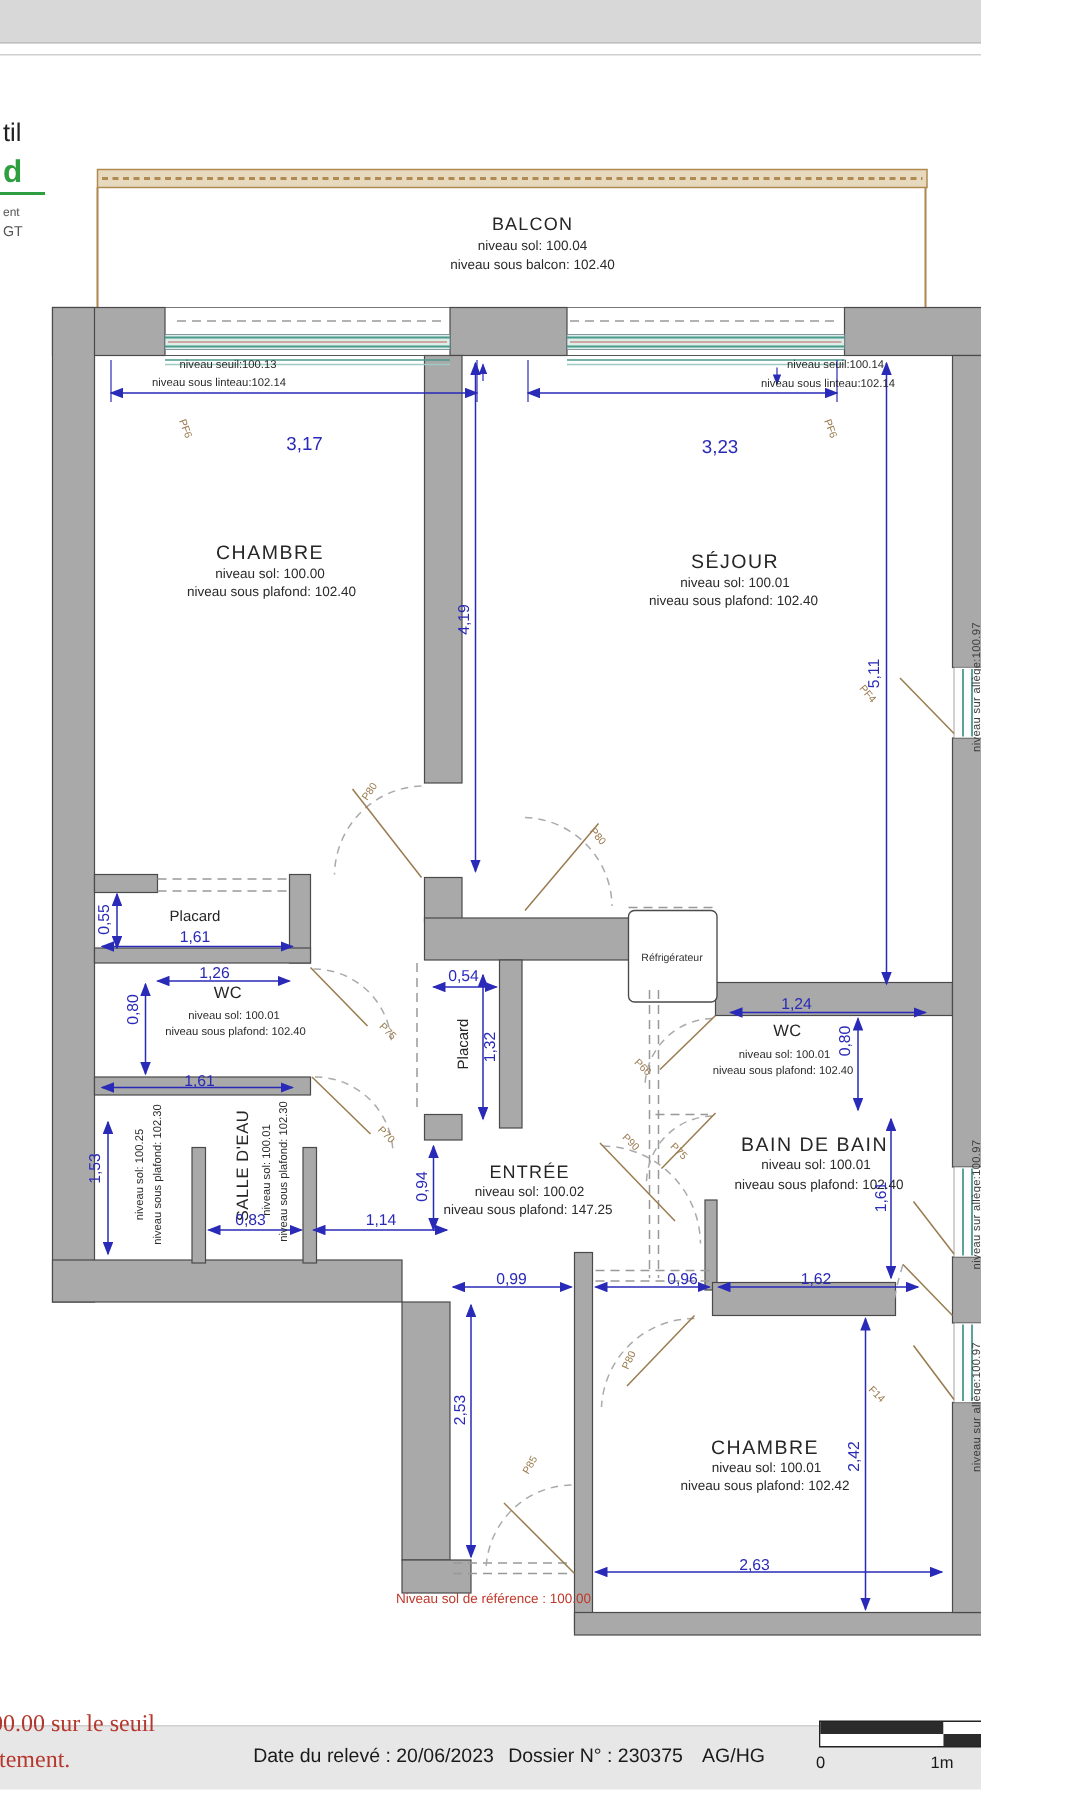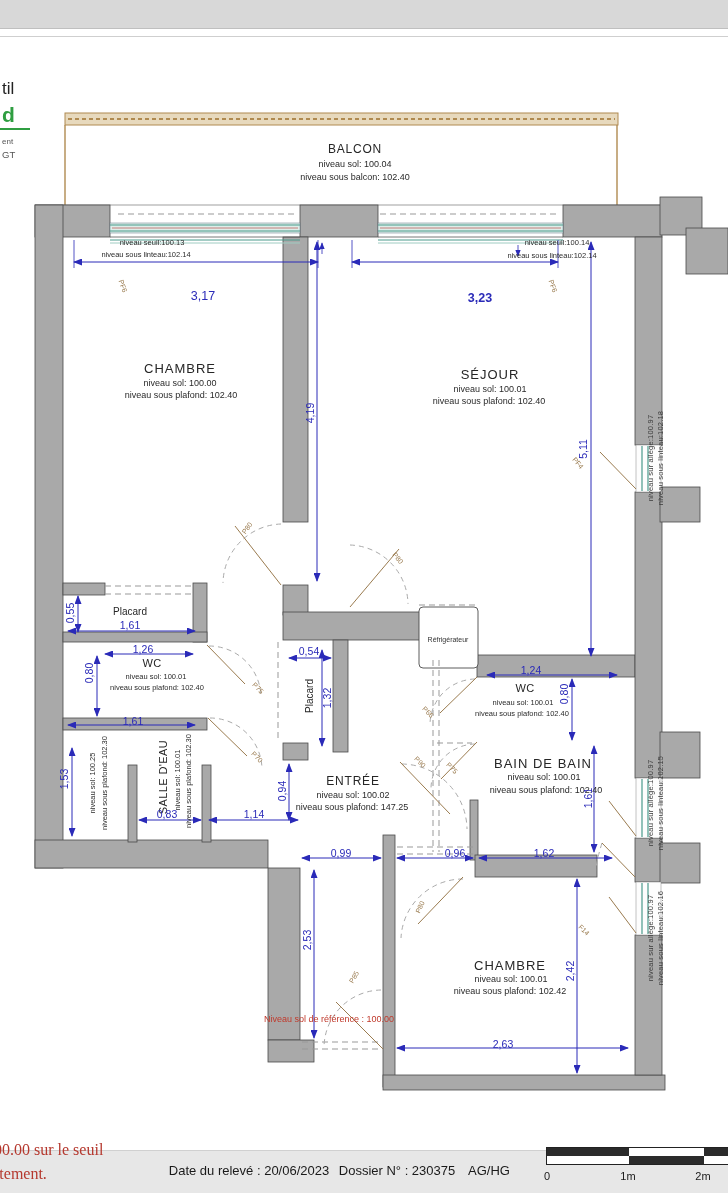--- a/index.html
+++ b/index.html
@@ -1,16 +1,16 @@
 <!DOCTYPE html>
 <html><head>
 <meta charset="utf-8">
 <style>
   html,body{margin:0;padding:0;background:#fff;}
-  #stage{position:relative;width:728px;height:1200px;background:#ffffff;overflow:hidden;
+  #stage{position:relative;width:654px;height:1200px;background:#ffffff;overflow:hidden;
          font-family:"Liberation Sans",sans-serif;}
   .topbar{position:absolute;left:0;top:0;width:728px;height:28px;background:#d8d8d8;
           border-bottom:1px solid #bfbfbf;}
   .pageline{position:absolute;left:0;top:36px;width:728px;height:1px;background:#cfcfcf;}
   .footband{position:absolute;left:0;top:1150px;width:728px;height:42px;background:#e7e7e7;
             border-top:1px solid #d0d0d0;}
   svg{position:absolute;left:0;top:0;}
   .lbl{position:absolute;transform:translate(-50%,-50%);white-space:nowrap;color:#1c1c1c;line-height:1;}
   .room{font-size:13px;letter-spacing:1px;color:#262626;}
   .room-md{font-size:12px;letter-spacing:.8px;color:#262626;}
@@ -217,21 +217,21 @@
   <div class="lbl sub" style="left:355px;top:164px;">niveau sol: 100.04</div>
   <div class="lbl sub" style="left:355px;top:177px;">niveau sous balcon: 102.40</div>
 
   <div class="lbl tiny" style="left:152px;top:243px;">niveau seuil:100.13</div>
   <div class="lbl tiny" style="left:146px;top:255px;">niveau sous linteau:102.14</div>
   <div class="lbl dim-lg" style="left:203px;top:254px;">3,17</div>
   <div class="lbl code" style="left:123px;top:286px;transform:translate(-50%,-50%) rotate(70deg);">PF6</div>
 
   <div class="lbl tiny" style="left:557px;top:243px;">niveau seuil:100.14</div>
   <div class="lbl tiny" style="left:552px;top:256px;">niveau sous linteau:102.14</div>
-  <div class="lbl dim-lg" style="left:480px;top:256px;font-weight:bold;">3,23</div>
+  <div class="lbl dim-lg" style="left:480px;top:256px;">3,23</div>
   <div class="lbl code" style="left:553px;top:286px;transform:translate(-50%,-50%) rotate(70deg);">PF6</div>
 
   <div class="lbl room" style="left:180px;top:368px;">CHAMBRE</div>
   <div class="lbl sub" style="left:180px;top:383px;">niveau sol: 100.00</div>
   <div class="lbl sub" style="left:181px;top:395px;">niveau sous plafond: 102.40</div>
   <div class="lbl dim" style="left:310px;top:413px;transform:translate(-50%,-50%) rotate(-90deg);">4,19</div>
 
   <div class="lbl room" style="left:490px;top:374px;">SÉJOUR</div>
   <div class="lbl sub" style="left:490px;top:389px;">niveau sol: 100.01</div>
   <div class="lbl sub" style="left:489px;top:401px;">niveau sous plafond: 102.40</div>
@@ -300,21 +300,21 @@
   <div class="lbl sub" style="left:510px;top:991px;">niveau sous plafond: 102.42</div>
   <div class="lbl dim" style="left:570px;top:971px;transform:translate(-50%,-50%) rotate(-90deg);">2,42</div>
   <div class="lbl dim" style="left:503px;top:1044px;text-align:center;">2,63</div>
   <div class="lbl dim" style="left:307px;top:940px;transform:translate(-50%,-50%) rotate(-90deg);">2,53</div>
   <div class="lbl code" style="left:420px;top:907px;transform:translate(-50%,-50%) rotate(-65deg);">P80</div>
   <div class="lbl code" style="left:354px;top:977px;transform:translate(-50%,-50%) rotate(-60deg);">P85</div>
   <div class="lbl code" style="left:584px;top:930px;transform:translate(-50%,-50%) rotate(45deg);">F14</div>
   <div class="lbl lvl" style="left:651px;top:938px;transform:translate(-50%,-50%) rotate(-90deg);">niveau sur allège:100.97</div>
   <div class="lbl lvl" style="left:661px;top:938px;transform:translate(-50%,-50%) rotate(-90deg);">niveau sous linteau:102.16</div>
 
-  <div class="lbl red" style="left:312px;top:1019px;font-size:9px;padding-left:34px;">Niveau sol de référence : 100.00</div>
+  <div class="lbl red" style="left:312px;top:1066px;font-size:9px;padding-left:34px;">Niveau sol de référence : 100.00</div>
 
   <div class="footband"></div>
 
   <div class="lbl raw redserif" style="left:-6px;top:1142px;">00.00 sur le seuil</div>
   <div class="lbl raw redserif" style="left:-6px;top:1166px;">rtement.</div>
 
   <div class="lbl foot" style="left:225px;top:1170px;margin-left:24px;">Date du relevé : 20/06/2023</div>
   <div class="lbl foot" style="left:397px;top:1170px;">Dossier N° : 230375</div>
   <div class="lbl foot" style="left:489px;top:1170px;">AG/HG</div>
 

